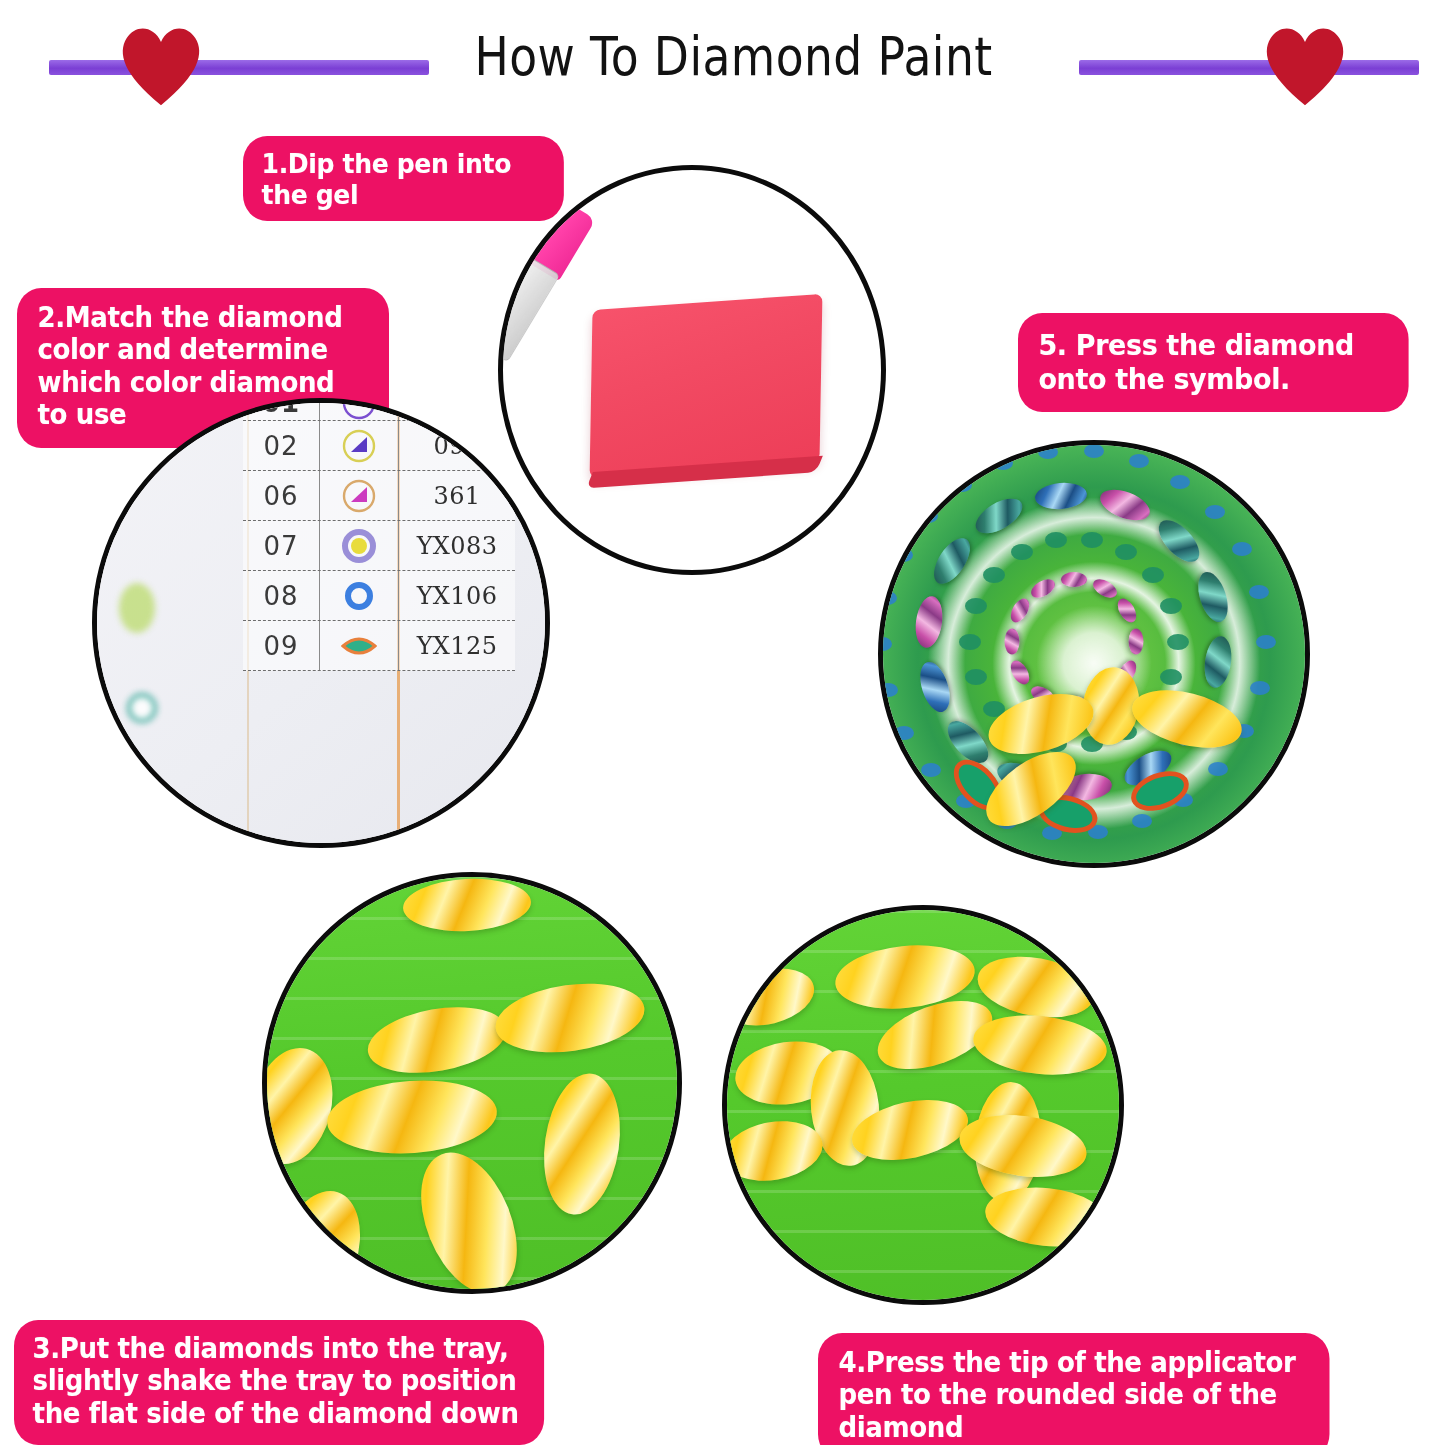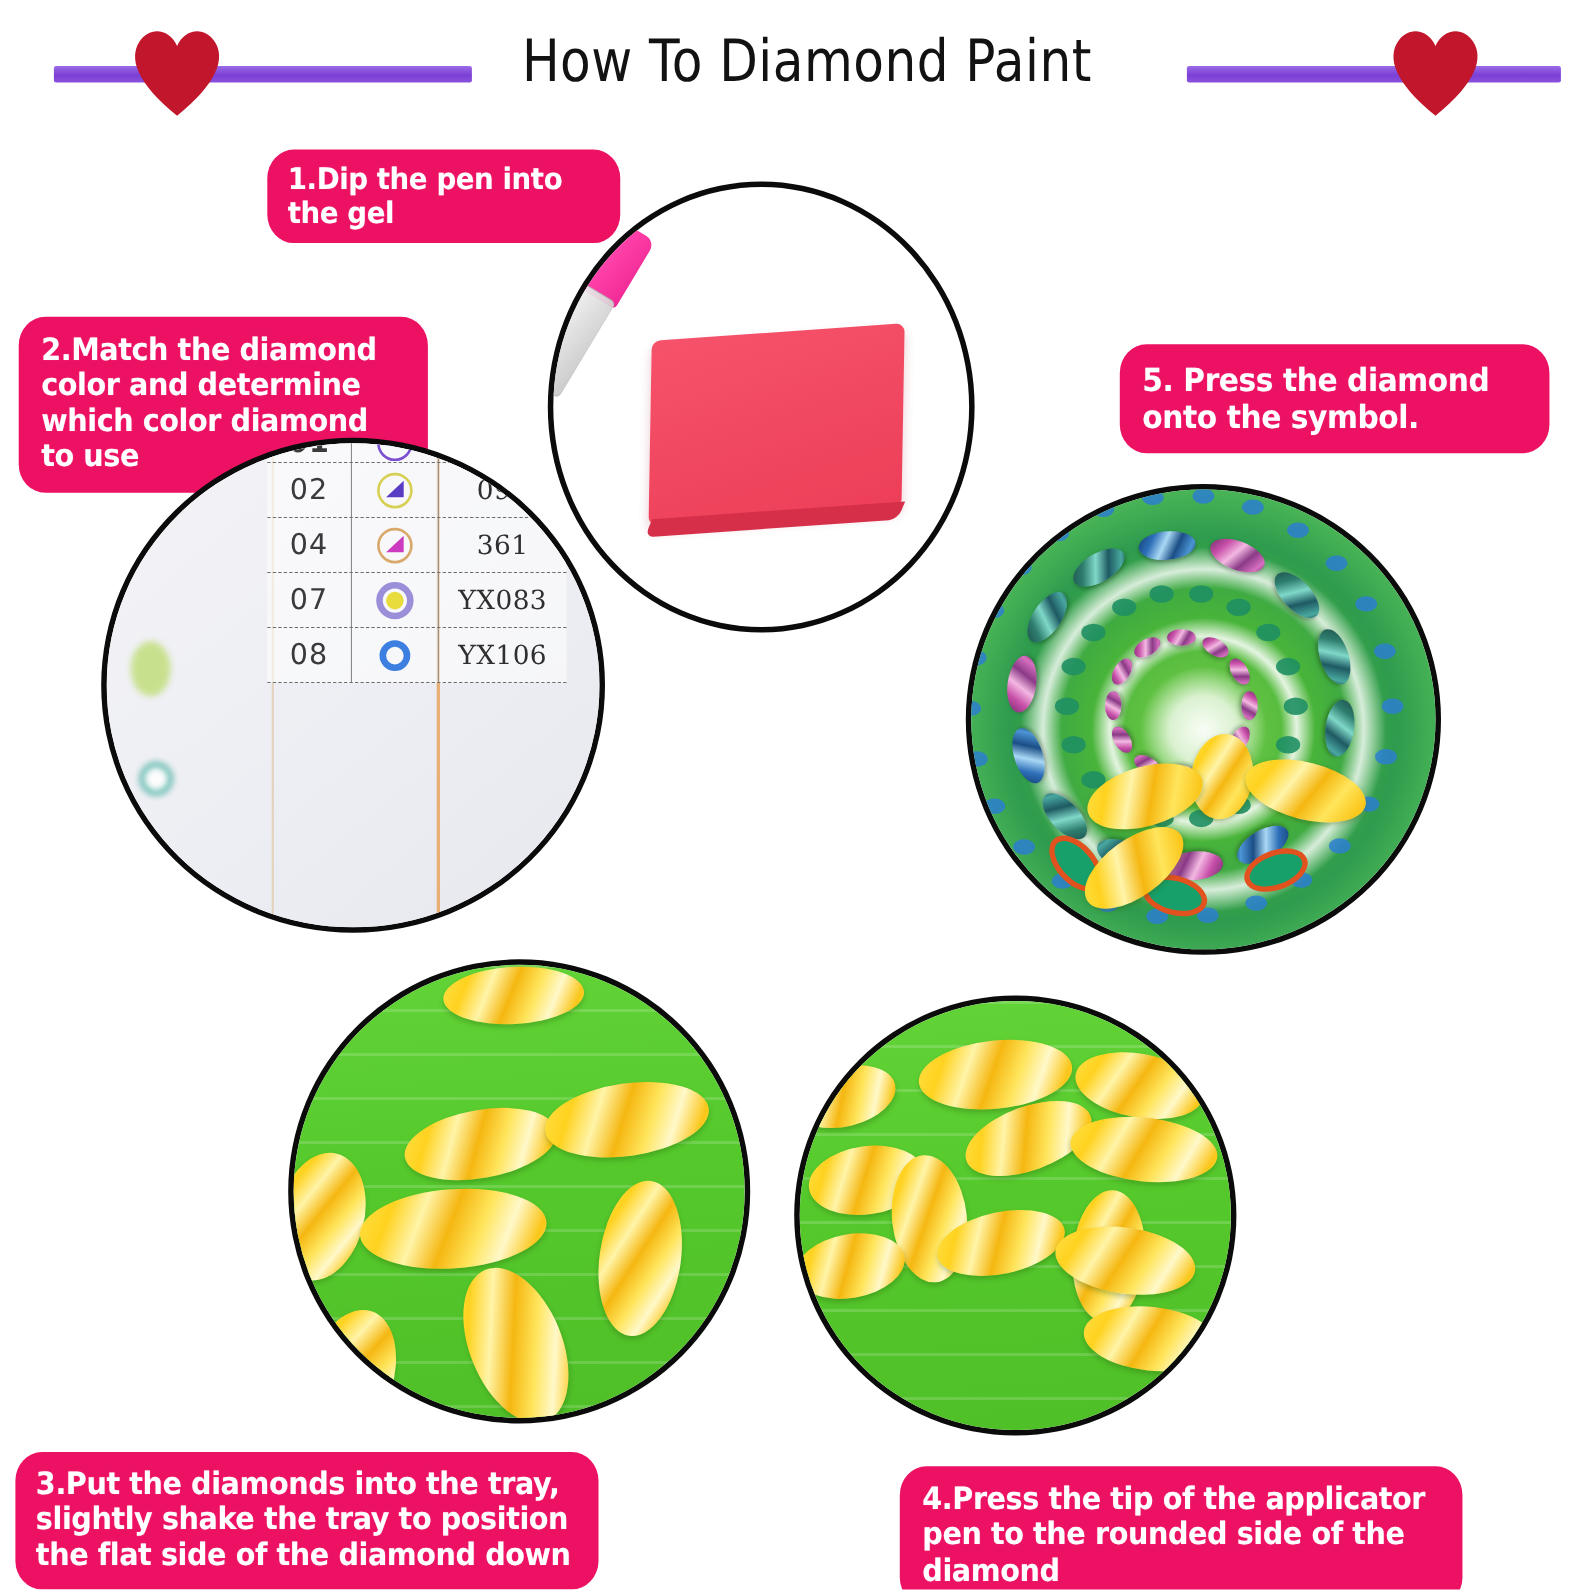--- a/index.html
+++ b/index.html
@@ -261,21 +261,21 @@
             <div class="cnum">02</div>
             <div class="csym">
               <svg class="sym" viewBox="0 0 36 36">
                 <circle cx="18" cy="18" r="15" fill="none" stroke="#D8CF55" stroke-width="2.4"></circle>
                 <path d="M10 24 L26 24 L26 9 Z" fill="#5A3BC4"></path>
               </svg>
             </div>
             <div class="ccode">093</div>
           </div>
           <div class="trow">
-            <div class="cnum">04</div>
+            <div class="cnum">06</div>
             <div class="csym">
               <svg class="sym" viewBox="0 0 36 36">
                 <circle cx="18" cy="18" r="15" fill="none" stroke="#D9A96B" stroke-width="2.4"></circle>
                 <path d="M10 24 L26 24 L26 9 Z" fill="#CC3BBF"></path>
               </svg>
             </div>
             <div class="ccode">361</div>
           </div>
           <div class="trow">
             <div class="cnum">07</div>
@@ -288,20 +288,29 @@
             <div class="ccode">YX083</div>
           </div>
           <div class="trow">
             <div class="cnum">08</div>
             <div class="csym">
               <svg class="sym" viewBox="0 0 36 36">
                 <circle cx="18" cy="18" r="11" fill="none" stroke="#3C7FE0" stroke-width="6"></circle>
               </svg>
             </div>
             <div class="ccode">YX106</div>
+          </div>
+          <div class="trow">
+            <div class="cnum">09</div>
+            <div class="csym">
+              <svg class="sym" viewBox="0 0 36 36">
+                <path d="M2 18 Q18 4 34 18 Q18 32 2 18 Z" fill="#2FB08A" stroke="#E8803C" stroke-width="3"></path>
+              </svg>
+            </div>
+            <div class="ccode">YX125</div>
           </div>
         </div>
     </div>
   </div>
 
   <div class="circ" id="circ5">
     <div class="inner">
       <div class="mandala" id="mandala">
           <div class="rh pk" style="left: 265px; top: 214.5px; width: 26px; height: 15px; transform: rotate(90deg);"></div>
           <div class="rh pk" style="left: 256.694px; top: 245.5px; width: 26px; height: 15px; transform: rotate(120deg);"></div>

